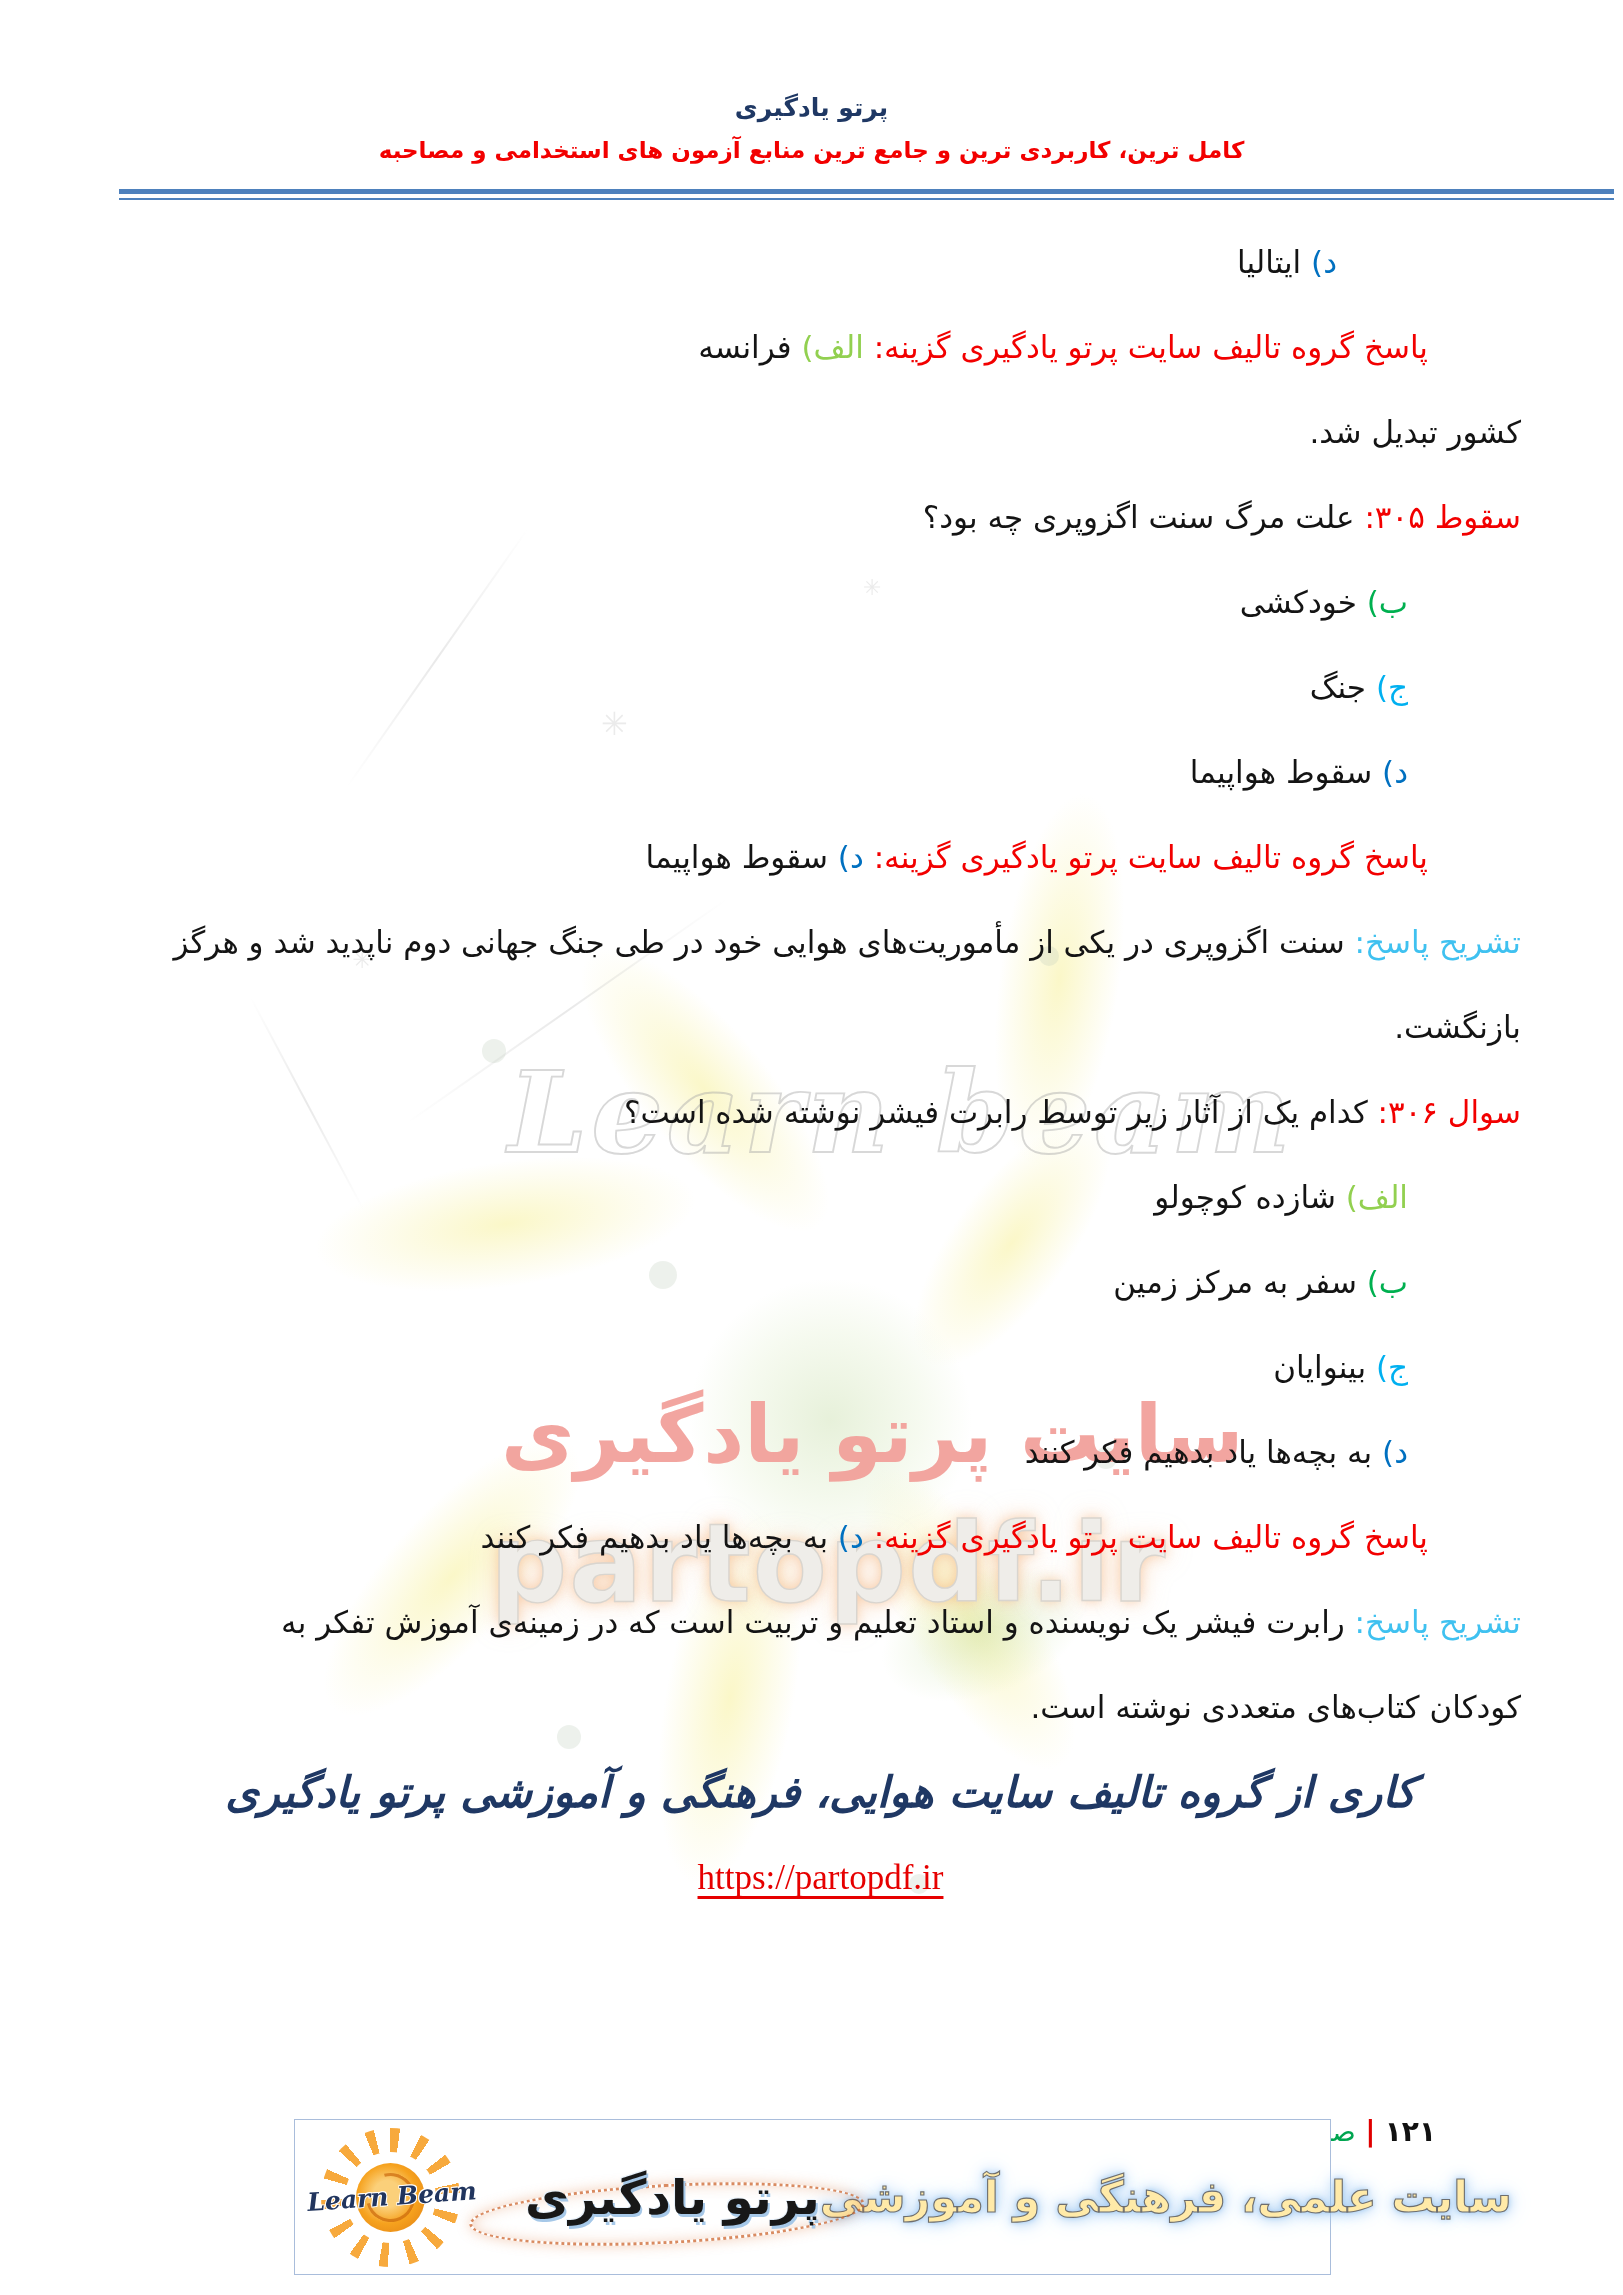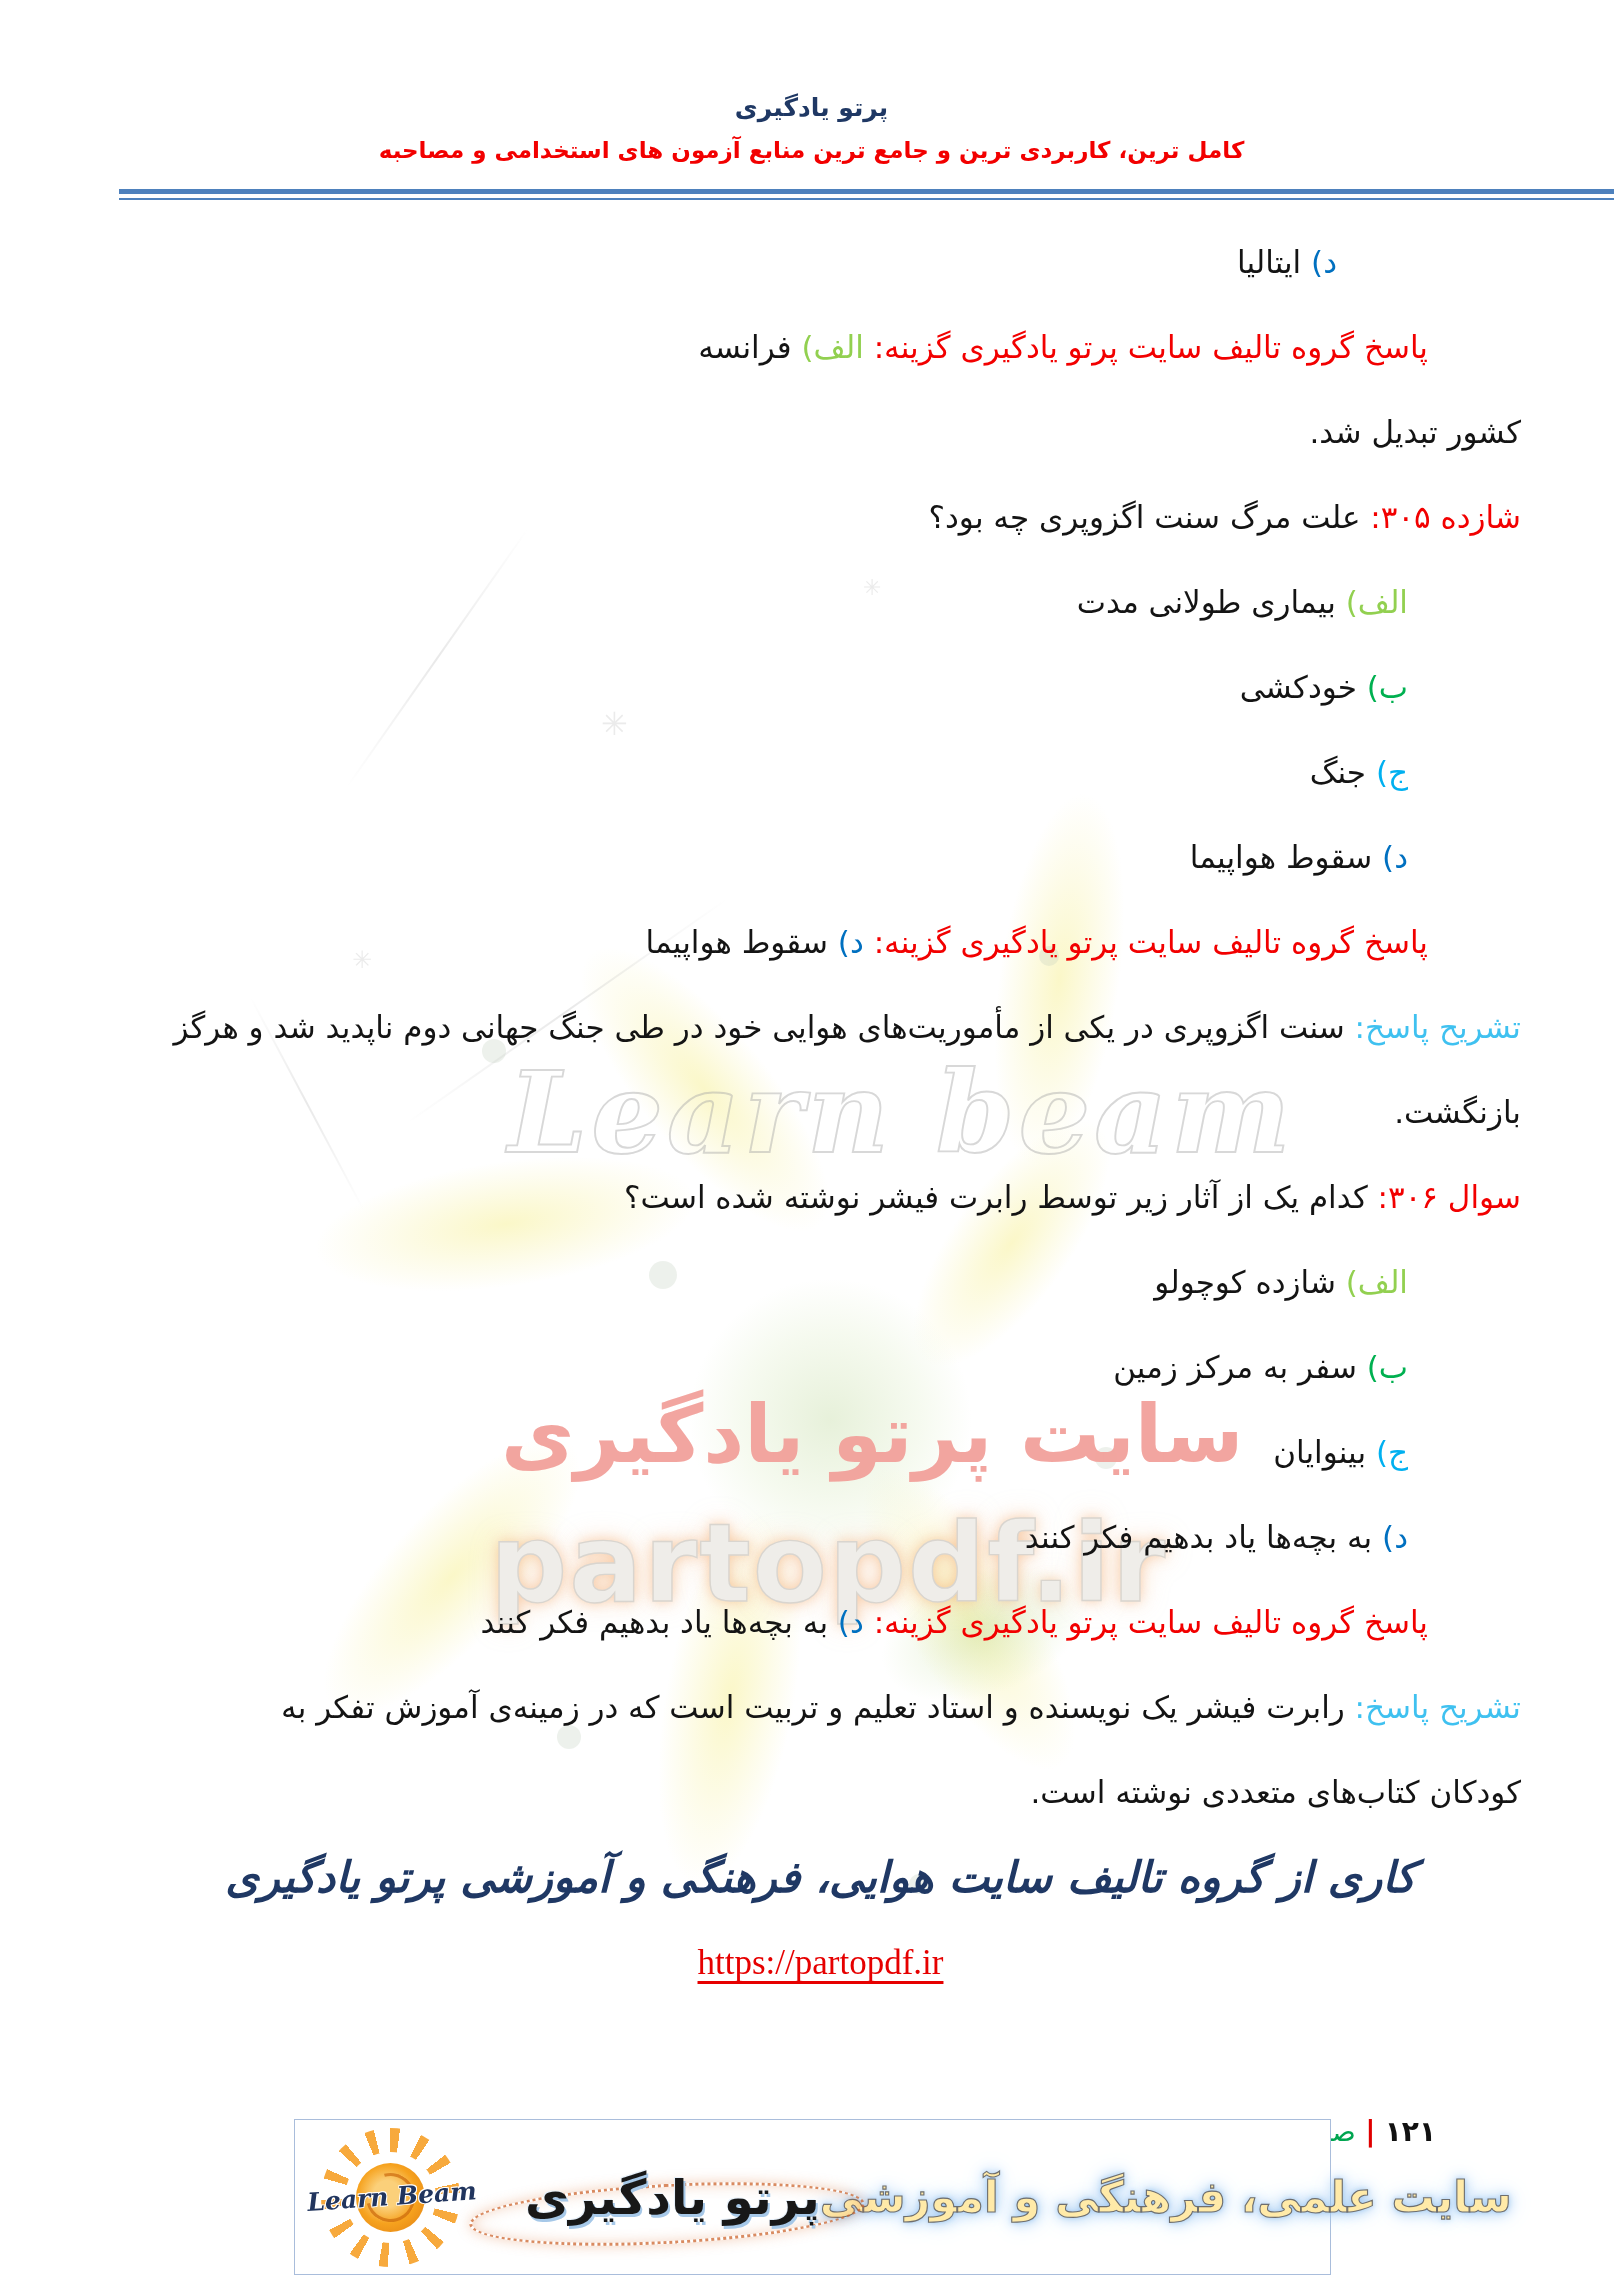--- a/index.html
+++ b/index.html
@@ -166,22 +166,21 @@
 
   <div class="hdr-title">پرتو یادگیری</div>
   <div class="hdr-tagline">کامل ترین، کاربردی ترین و جامع ترین منابع آزمون های استخدامی و مصاحبه</div>
   <div class="sep sep-thick"></div>
   <div class="sep sep-thin"></div>
 
   <div class="content" id="body-lines">
       <div class="line l-first"><span class="c-d">د) </span><span class="c-black">ایتالیا</span></div>
       <div class="line l-answer"><span class="c-red">پاسخ گروه تالیف سایت پرتو یادگیری گزینه: </span><span class="c-a">الف) </span><span class="c-black">فرانسه</span></div>
       <div class="line"><span class="c-black">کشور تبدیل شد.</span></div>
-      <div class="line"><span class="c-red">شازده ۳۰۵: </span><span class="c-black">علت مرگ سنت اگزوپری چه بود؟</span></div>
-      <div class="line l-option"><span class="c-a">الف) </span><span class="c-black">بیماری طولانی مدت</span></div>
+      <div class="line"><span class="c-red">سقوط ۳۰۵: </span><span class="c-black">علت مرگ سنت اگزوپری چه بود؟</span></div>
       <div class="line l-option"><span class="c-b">ب) </span><span class="c-black">خودکشی</span></div>
       <div class="line l-option"><span class="c-c">ج) </span><span class="c-black">جنگ</span></div>
       <div class="line l-option"><span class="c-d">د) </span><span class="c-black">سقوط هواپیما</span></div>
       <div class="line l-answer"><span class="c-red">پاسخ گروه تالیف سایت پرتو یادگیری گزینه: </span><span class="c-d">د) </span><span class="c-black">سقوط هواپیما</span></div>
       <div class="line"><span class="c-cyan">تشریح پاسخ: </span><span class="c-black">سنت اگزوپری در یکی از مأموریت‌های هوایی خود در طی جنگ جهانی دوم ناپدید شد و هرگز</span></div>
       <div class="line"><span class="c-black">بازنگشت.</span></div>
       <div class="line"><span class="c-red">سوال ۳۰۶: </span><span class="c-black">کدام یک از آثار زیر توسط رابرت فیشر نوشته شده است؟</span></div>
       <div class="line l-option"><span class="c-a">الف) </span><span class="c-black">شازده کوچولو</span></div>
       <div class="line l-option"><span class="c-b">ب) </span><span class="c-black">سفر به مرکز زمین</span></div>
       <div class="line l-option"><span class="c-c">ج) </span><span class="c-black">بینوایان</span></div>

